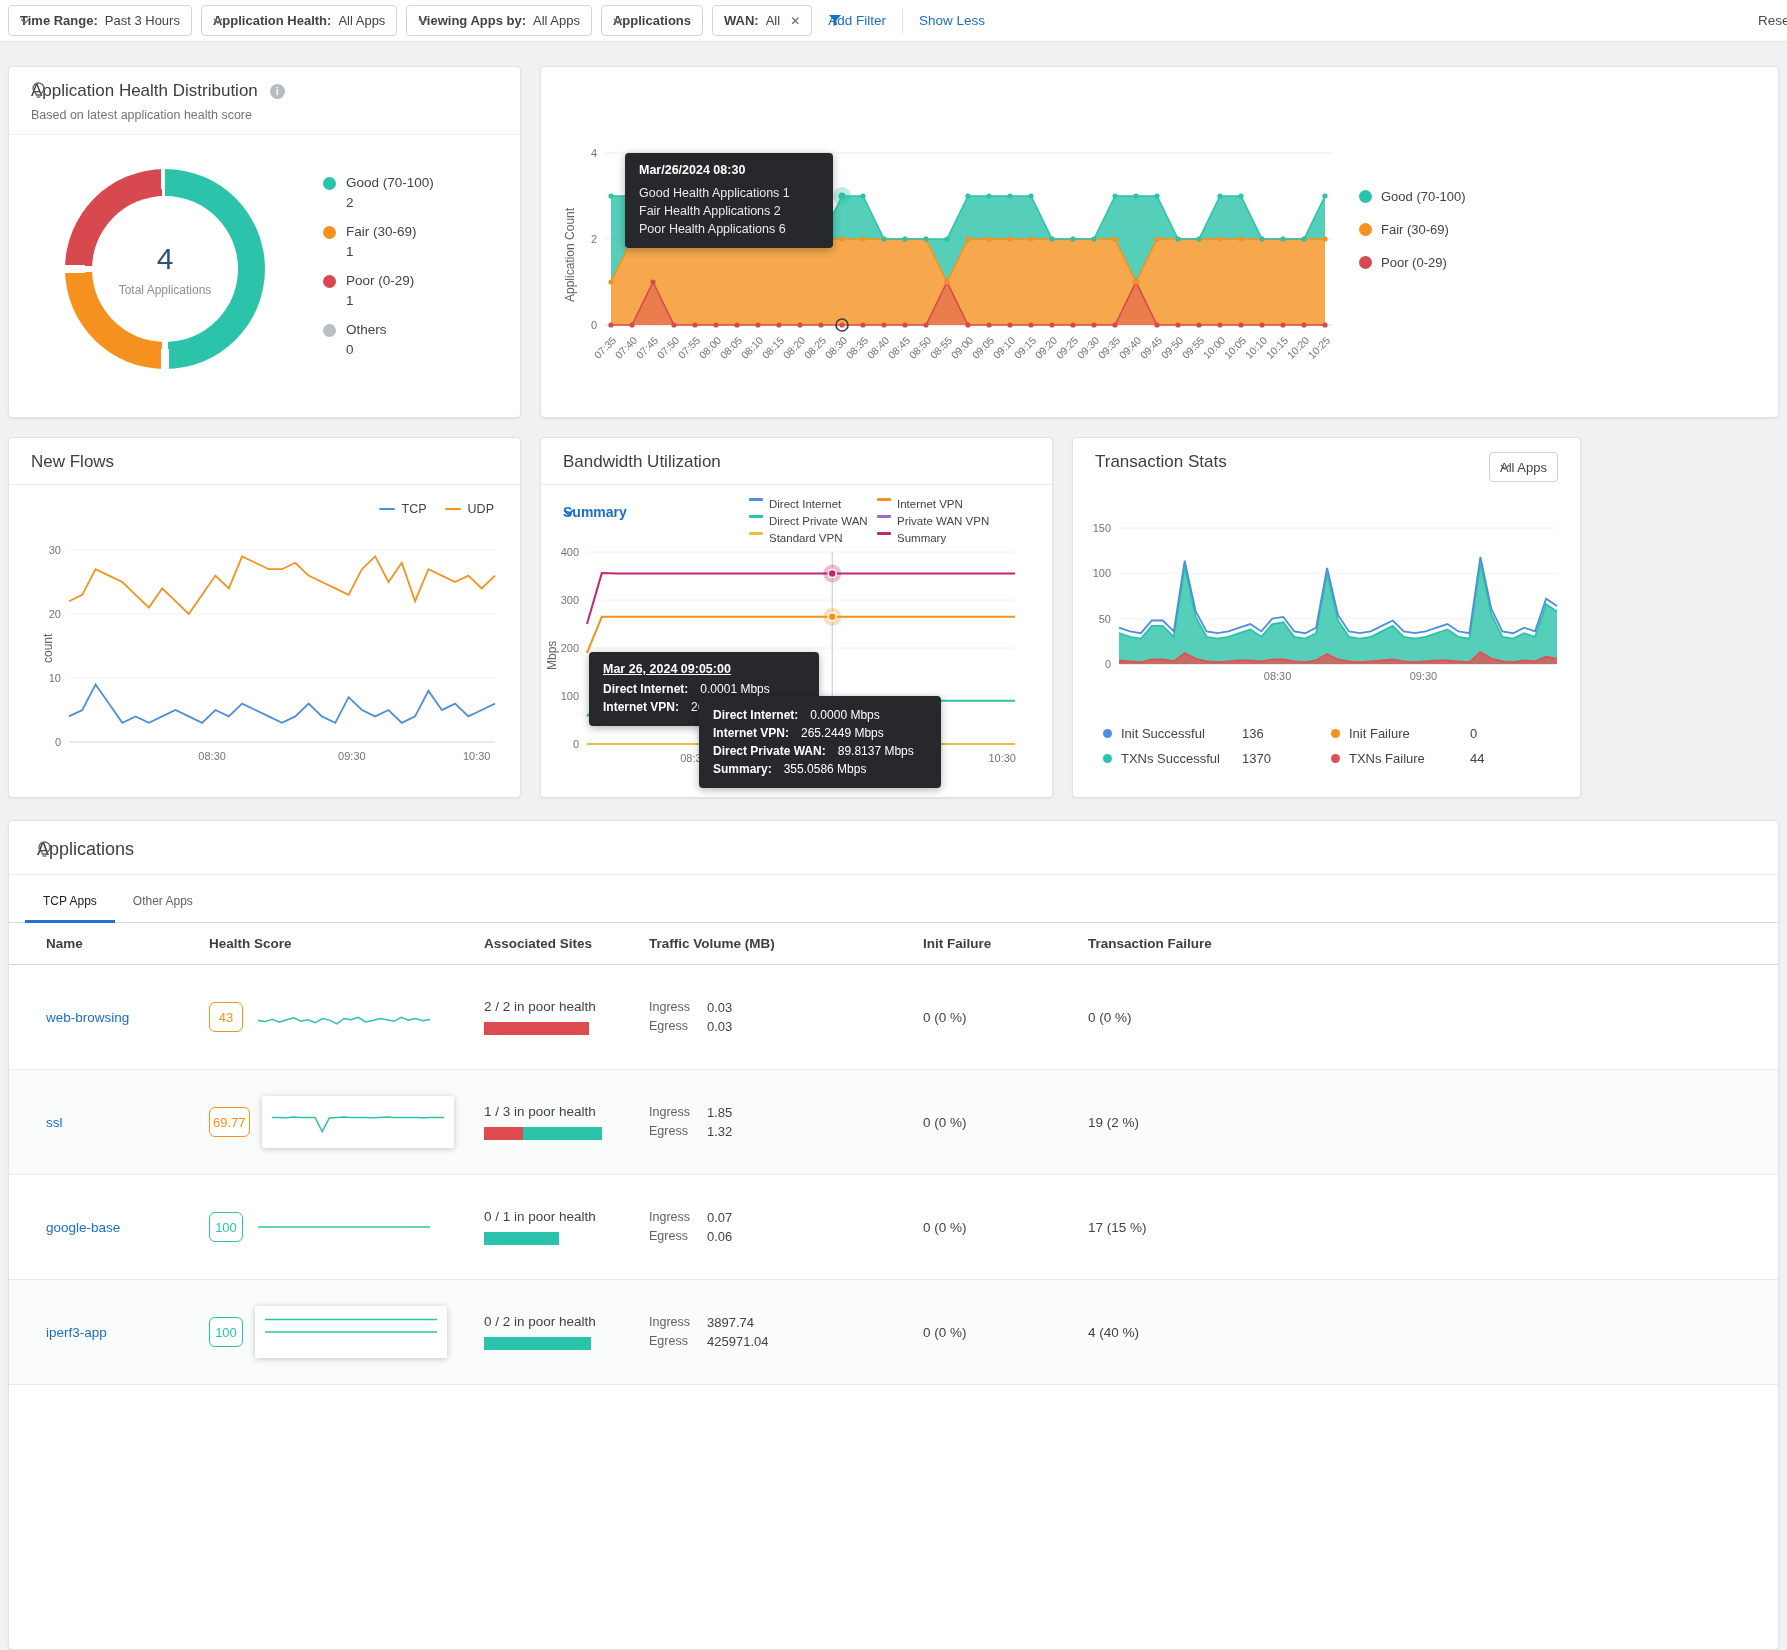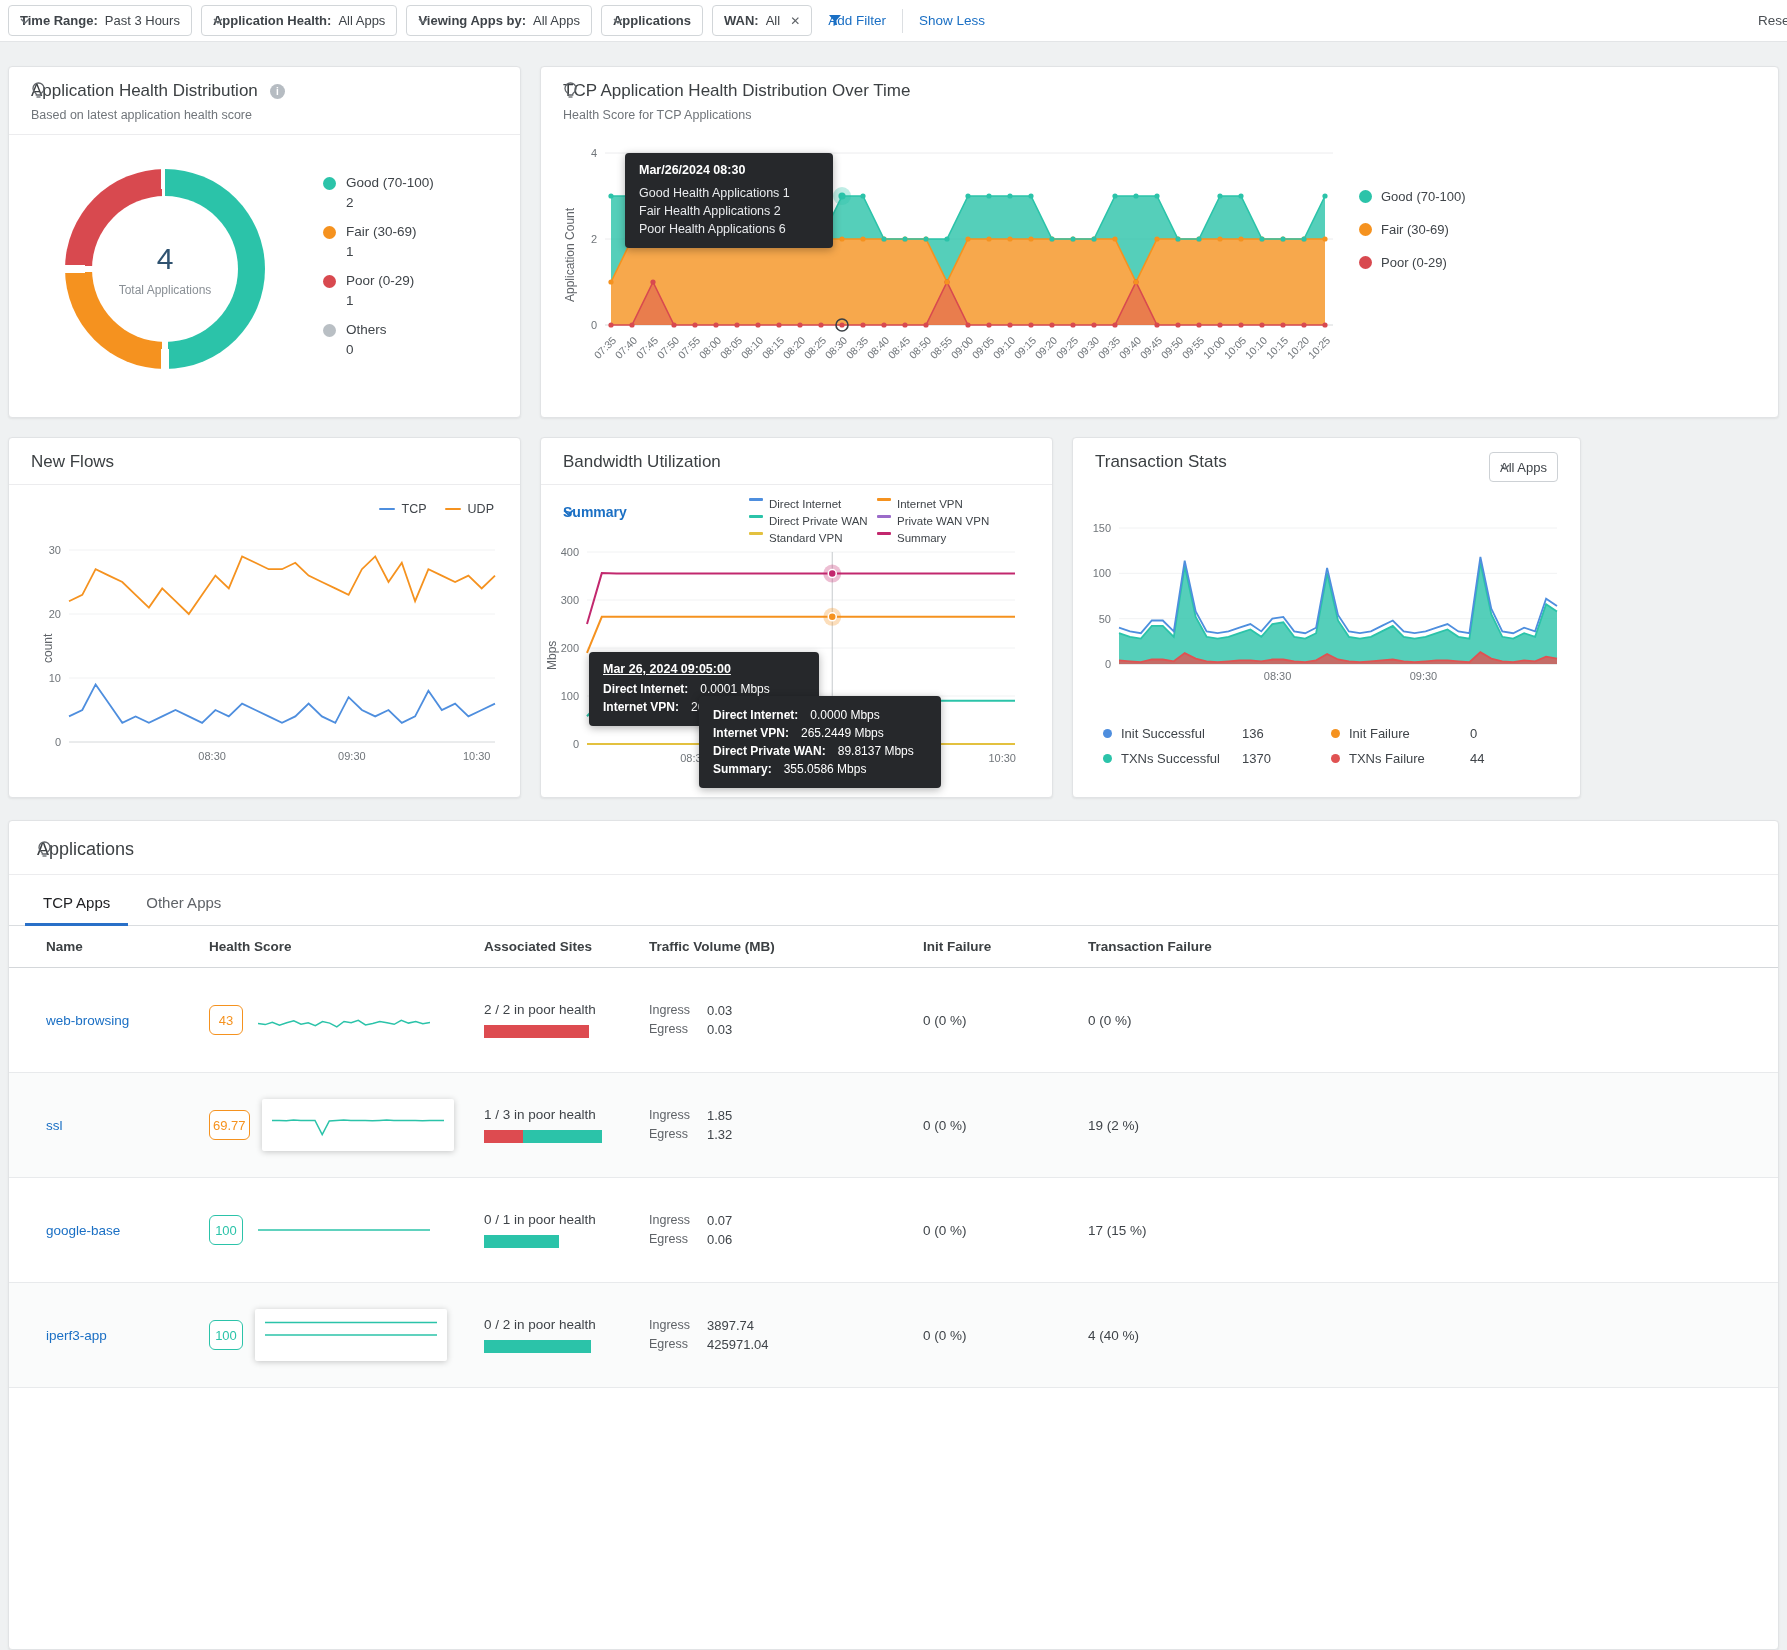--- a/index.html
+++ b/index.html
@@ -67,21 +67,21 @@
 .bw-selector{position:absolute;left:22px;top:66px;display:flex;align-items:center;gap:8px;color:#1a6fc4;font-size:14px;font-weight:700;cursor:pointer}
 .bw-legend{position:absolute;left:208px;top:60px;display:grid;grid-template-columns:124px 116px;row-gap:5px;column-gap:4px}
 .bw-leg-item{display:flex;gap:6px;font-size:11.5px;color:#3f4449;white-space:nowrap}
 
 .select-box{position:absolute;right:22px;top:14px;height:30px;border:1px solid #cdd1d5;border-radius:4px;display:flex;align-items:center;gap:10px;padding:0 10px;font-size:13px;color:#3f4449;cursor:pointer;background:#fff}
 .txn-legend{position:absolute;left:30px;top:288px;display:grid;grid-template-columns:228px auto;row-gap:10px}
 .txnleg-item{display:flex;align-items:center;gap:9px;font-size:13px;color:#3f4449}
 .txnleg-lbl{min-width:112px}
 
 .tabs{display:flex;padding:8px 0 0 16px;border-bottom:1px solid #dadde0}
-.tab{padding:11px 18px 12px;font-size:15px;color:#5f6368;cursor:pointer;border-bottom:3px solid transparent;margin-bottom:-1px}
+.tab{padding:11px 18px 12px;font-size:12px;color:#5f6368;cursor:pointer;border-bottom:3px solid transparent;margin-bottom:-1px}
 .tab.active{color:#202124;border-bottom-color:#2970c8}
 .thead,.trow{display:grid;grid-template-columns:163px 275px 165px 274px 165px 1fr;padding-left:37px;align-items:center}
 .thead{height:42px;border-bottom:1px solid #d4d7da;font-size:13.5px;font-weight:700;color:#3c4043}
 .trow{height:105px;border-bottom:1px solid #e8eaec;font-size:13.5px;color:#3f4449}
 .trow.alt{background:#fafbfb}
 .app-link{color:#1a6fc4;text-decoration:none;cursor:pointer;font-size:13.5px}
 .hs{display:flex;align-items:center;gap:12px}
 .badge{min-width:34px;height:30px;border:1.5px solid;border-radius:6px;display:inline-flex;align-items:center;justify-content:center;font-size:13px;padding:0 3px;background:#fff;flex:none}
 .spark-wrap{display:inline-flex;position:relative}
 .spark-wrap svg{position:relative}
@@ -189,30 +189,20 @@
           <div>
             <div class="dleg-lbl">Others</div>
             <div class="dleg-cnt">0</div>
           </div>
         </div>
       </div>
   </div>
 </div>
 
 <div class="card" id="card-tcp">
-  <div class="chead">
-    <div class="title-row">
-      <svg width="15" height="18" viewBox="0 0 15 18">
-          <path d="M7.5 1C4.5 1 2 3.4 2 6.4c0 1.9 1 3.5 2.4 4.5.5.4.9 1 .9 1.6v.5h4.4v-.5c0-.6.3-1.2.9-1.6C12 9.9 13 8.3 13 6.4 13 3.4 10.5 1 7.5 1z" fill="none" stroke="#5f6368" stroke-width="1.3"></path>
-          <line x1="5.5" y1="15" x2="9.5" y2="15" stroke="#5f6368" stroke-width="1.3"></line>
-        </svg>
-      <h2>TCP Application Health Distribution Over Time</h2>
-    </div>
-    <div class="subtitle">Health Score for TCP Applications</div>
-  </div>
   <div class="ylab" style="left:22px;top:235px">Application Count</div>
   <svg id="svg-tcp" style="left:26px;top:72px" width="790" height="248">
       <line x1="38" y1="186" x2="766" y2="186" stroke="#d5d8da"></line>
       <text x="30" y="190" text-anchor="end" class="ax">0</text>
       <line x1="38" y1="100" x2="766" y2="100" stroke="#ececee"></line>
       <text x="30" y="104" text-anchor="end" class="ax">2</text>
       <line x1="38" y1="14" x2="766" y2="14" stroke="#ececee"></line>
       <text x="30" y="18" text-anchor="end" class="ax">4</text>
       <polygon points="44.0,143.0 65.0,100.0 86.0,100.0 107.0,100.0 128.0,100.0 149.0,100.0 170.0,100.0 191.0,100.0 212.0,100.0 233.0,100.0 254.0,100.0 275.0,100.0 296.0,100.0 317.0,100.0 338.0,100.0 359.0,100.0 380.0,143.0 401.0,100.0 422.0,100.0 443.0,100.0 464.0,100.0 485.0,100.0 506.0,100.0 527.0,100.0 548.0,100.0 569.0,143.0 590.0,100.0 611.0,100.0 632.0,100.0 653.0,100.0 674.0,100.0 695.0,100.0 716.0,100.0 737.0,100.0 758.0,100.0 758,186 44,186" fill="#f5921f" fill-opacity="0.8"></polygon>
       <polygon points="44.0,57.0 65.0,57.0 86.0,100.0 107.0,57.0 128.0,57.0 149.0,57.0 170.0,57.0 191.0,57.0 212.0,57.0 233.0,100.0 254.0,100.0 275.0,57.0 296.0,57.0 317.0,100.0 338.0,100.0 359.0,100.0 380.0,100.0 401.0,57.0 422.0,57.0 443.0,57.0 464.0,57.0 485.0,100.0 506.0,100.0 527.0,100.0 548.0,57.0 569.0,57.0 590.0,57.0 611.0,100.0 632.0,100.0 653.0,57.0 674.0,57.0 695.0,100.0 716.0,100.0 737.0,100.0 758.0,57.0 758.0,100.0 737.0,100.0 716.0,100.0 695.0,100.0 674.0,100.0 653.0,100.0 632.0,100.0 611.0,100.0 590.0,100.0 569.0,143.0 548.0,100.0 527.0,100.0 506.0,100.0 485.0,100.0 464.0,100.0 443.0,100.0 422.0,100.0 401.0,100.0 380.0,143.0 359.0,100.0 338.0,100.0 317.0,100.0 296.0,100.0 275.0,100.0 254.0,100.0 233.0,100.0 212.0,100.0 191.0,100.0 170.0,100.0 149.0,100.0 128.0,100.0 107.0,100.0 86.0,100.0 65.0,100.0 44.0,143.0" fill="#2bc3a9" fill-opacity="0.8"></polygon>

